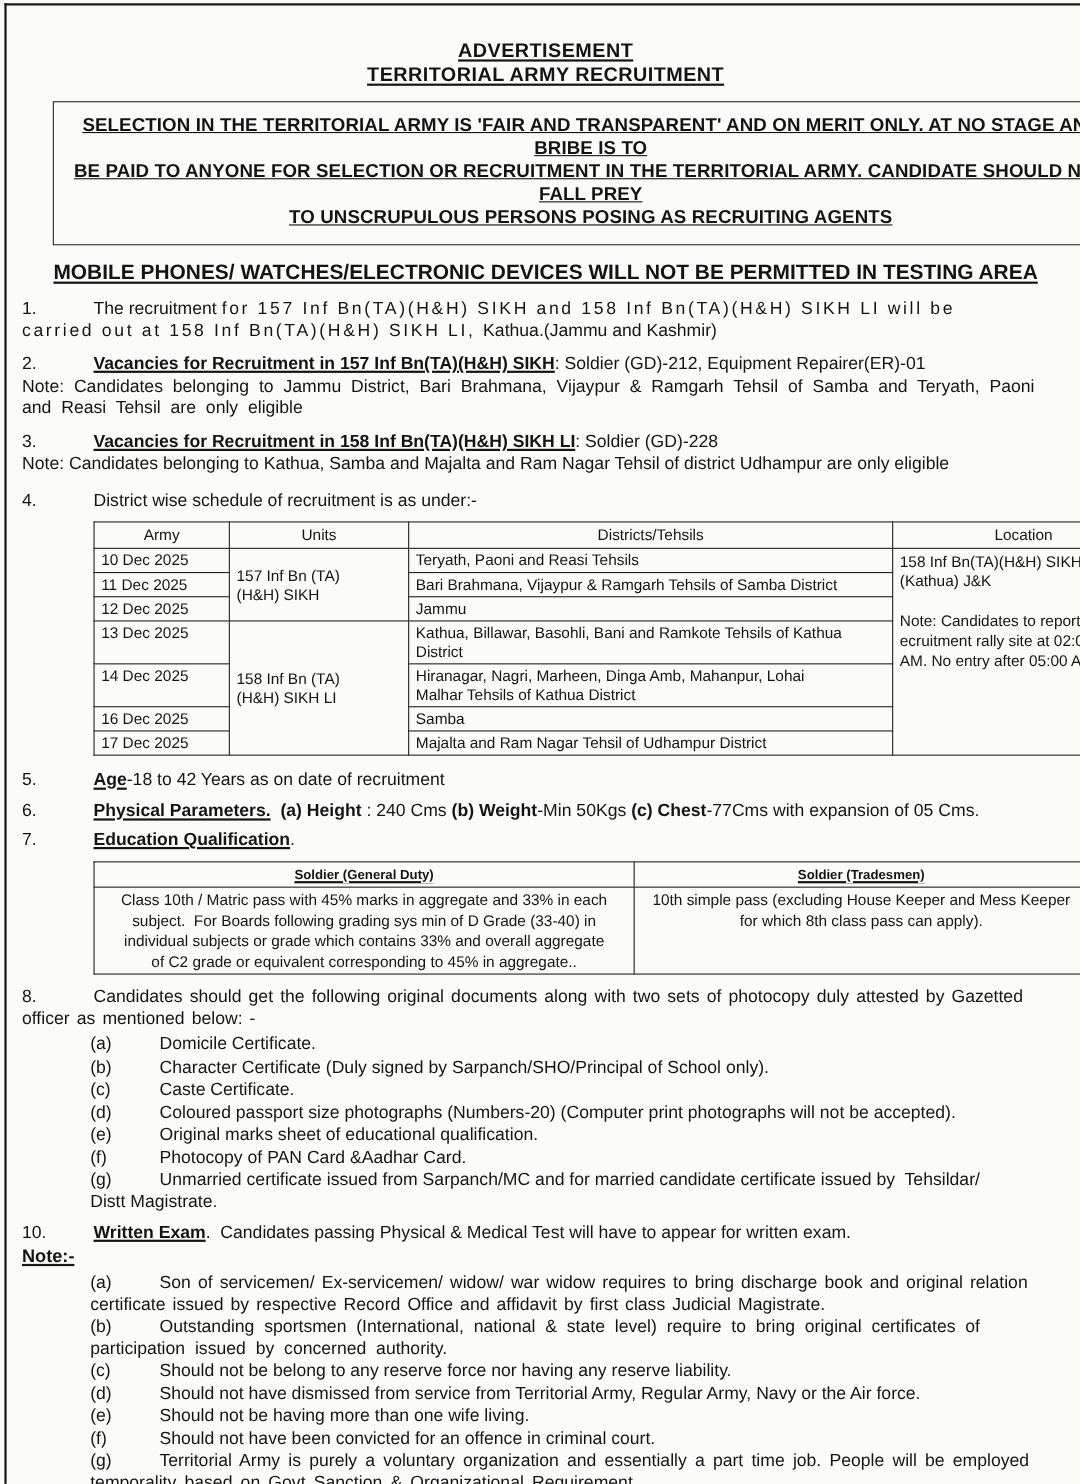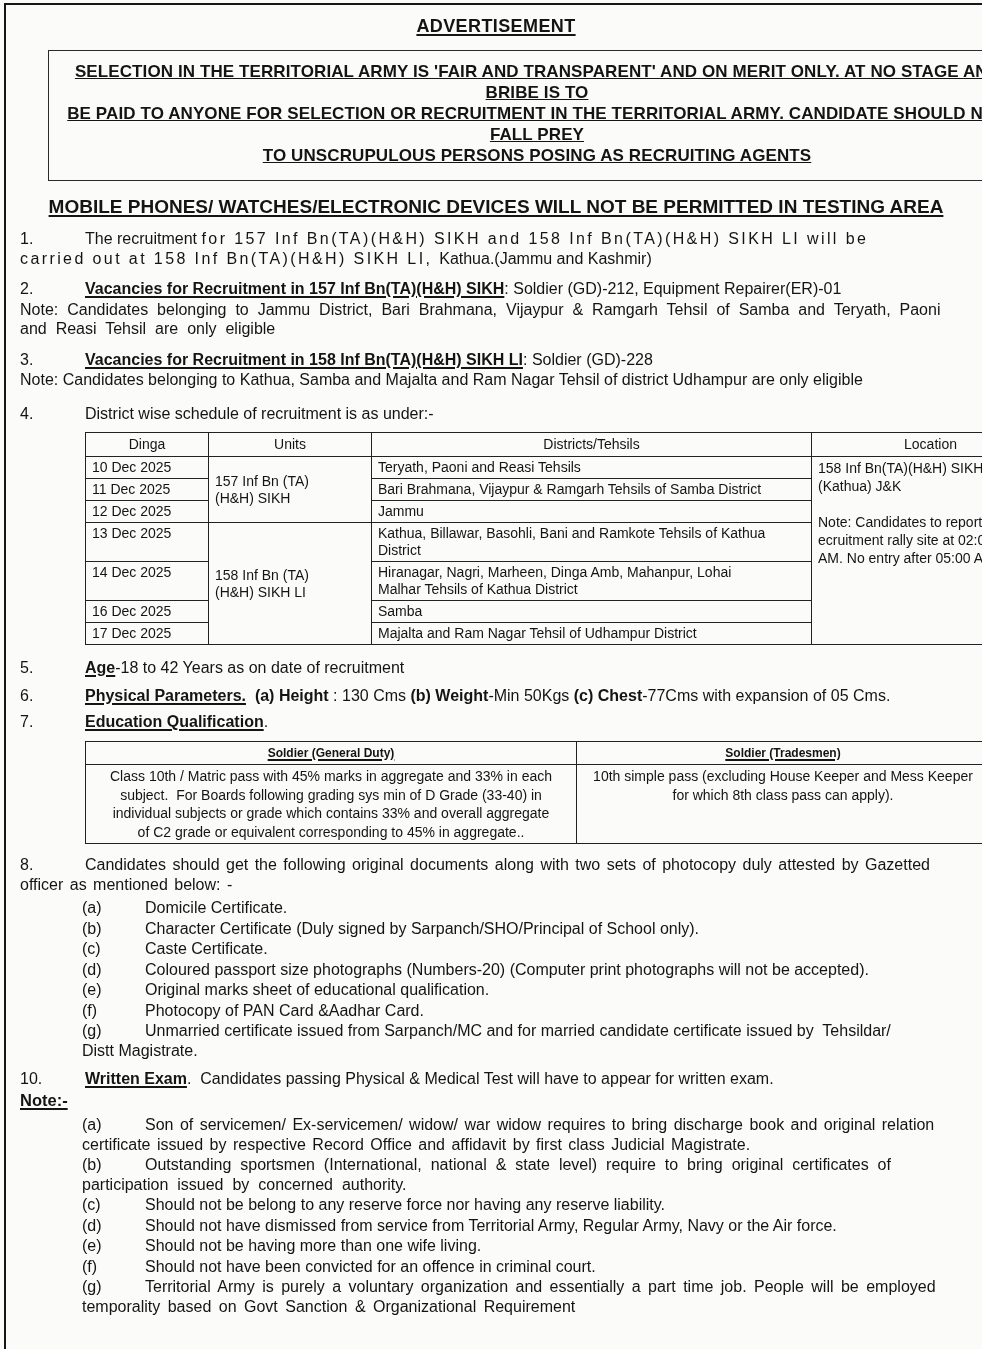--- a/index.html
+++ b/index.html
@@ -13,21 +13,21 @@
     margin:3px 0 0 4px;
     width:1014px;height:1346px;
     border-left:2px solid #161616;
     border-top:2px solid #161616;
     padding:10px 0 0 14px;
   }
   .t{white-space:pre-wrap;}
   .center{text-align:center;}
   .b{font-weight:bold;}
   .u{text-decoration:underline;text-decoration-thickness:1.5px;text-underline-offset:2px;}
-  .title-block{width:952px;}
+  .title-block{width:952px;margin-top:20px;}
   .title{font-size:18px;font-weight:bold;letter-spacing:.4px;line-height:22px;}
   .warning-box{
     box-sizing:border-box;margin:13px 0 0 28px;width:978px;
     border:1.5px solid #2a2a2a;padding:10px 16px 14px 16px;
     font-weight:bold;font-size:17px;line-height:21px;letter-spacing:.1px;text-decoration:underline;
   }
   .mobile-line{width:952px;margin-top:15px;font-weight:bold;font-size:19px;}
   .para{margin:11px 0 0 0;font-size:16px;line-height:19.5px;}
   .pnum{display:inline-block;width:65px;vertical-align:top;}
   .ws2{word-spacing:2px;}
@@ -54,20 +54,21 @@
   .edu .c1{width:478px;}
   .note-label{margin:2px 0 0 0;font-size:16.5px;}
 </style>
 </head>
 <body>
 
 <div class="page">
 
   <div class="title-block center">
     <div class="title u">ADVERTISEMENT</div>
+    <div class="title u">TERRITORIAL ARMY RECRUITMENT</div>
   </div>
 
   <div class="warning-box center t">SELECTION IN THE TERRITORIAL ARMY IS 'FAIR AND TRANSPARENT' AND ON MERIT ONLY. AT NO STAGE ANY BRIBE IS TO
 BE PAID TO ANYONE FOR SELECTION OR RECRUITMENT IN THE TERRITORIAL ARMY. CANDIDATE SHOULD NOT FALL PREY
 TO UNSCRUPULOUS PERSONS POSING AS RECRUITING AGENTS</div>
 
   <div class="mobile-line center"><span class="u">MOBILE PHONES/ WATCHES/ELECTRONIC DEVICES WILL NOT BE PERMITTED IN TESTING AREA</span></div>
 
   <div class="para t"><span class="pnum">1.</span><span>The recruitment </span><span class="ls">for 157 Inf Bn(TA)(H&amp;H) SIKH and 158 Inf Bn(TA)(H&amp;H) SIKH LI will be
 carried out at 158 Inf Bn(TA)(H&amp;H) SIKH LI, </span><span>Kathua.(Jammu and Kashmir)</span></div>
@@ -77,21 +78,21 @@
 and Reasi Tehsil are only eligible</div>
 
   <div class="para t"><span class="pnum">3.</span><span class="b u">Vacancies for Recruitment in 158 Inf Bn(TA)(H&amp;H) SIKH LI</span><span>: Soldier (GD)-228</span></div>
   <div class="para t" style="margin-top:1px;">Note: Candidates belonging to Kathua, Samba and Majalta and Ram Nagar Tehsil of district Udhampur are only eligible</div>
 
   <div class="para t" style="margin-top:14px;"><span class="pnum">4.</span><span>District wise schedule of recruitment is as under:-</span></div>
 
   <table class="sched">
     <tbody>
         <tr>
-      <th class="col-date">Dinga</th>
+      <th class="col-date">Army</th>
       <th class="col-units left">Units</th>
       <th class="col-dist">Districts/Tehsils</th>
       <th class="col-loc">Location</th>
     </tr>
     <tr>
       <td>10 Dec  2025</td>
       <td class="units-cell t" rowspan="3">157 Inf Bn (TA)
 (H&amp;H) SIKH</td>
       <td class="t">Teryath, Paoni and Reasi Tehsils</td>
       <td class="loc-cell t" rowspan="7">158 Inf Bn(TA)(H&amp;H) SIKHLI
@@ -127,21 +128,21 @@
     </tr>
     <tr>
       <td>17 Dec  2025</td>
       <td class="t">Majalta and Ram Nagar Tehsil of Udhampur District</td>
     </tr>
   </tbody>
     </table>
 
   <div class="para t" style="margin-top:13px;"><span class="pnum">5.</span><span class="b u">Age</span><span>-18 to 42 Years as on date of recruitment</span></div>
 
-  <div class="para t" style="margin-top:8px;"><span class="pnum">6.</span><span class="b u">Physical Parameters.</span><span class="b">  (a) Height</span><span> : 130 Cms </span><span class="b">(b) Weight</span><span>-Min 50Kgs </span><span class="b">(c) Chest</span><span>-77Cms with expansion of 05 Cms.</span></div>
+  <div class="para t" style="margin-top:8px;"><span class="pnum">6.</span><span class="b u">Physical Parameters.</span><span class="b">  (a) Height</span><span> : 240 Cms </span><span class="b">(b) Weight</span><span>-Min 50Kgs </span><span class="b">(c) Chest</span><span>-77Cms with expansion of 05 Cms.</span></div>
 
   <div class="para t" style="margin-top:7px;"><span class="pnum">7.</span><span class="b u">Education Qualification</span><span>.</span></div>
 
   <table class="edu">
     <tbody>
         <tr>
       <th class="c1"><span class="b u">Soldier (General Duty)</span></th>
       <th><span class="b u">Soldier (Tradesmen)</span></th>
     </tr>
     <tr>

